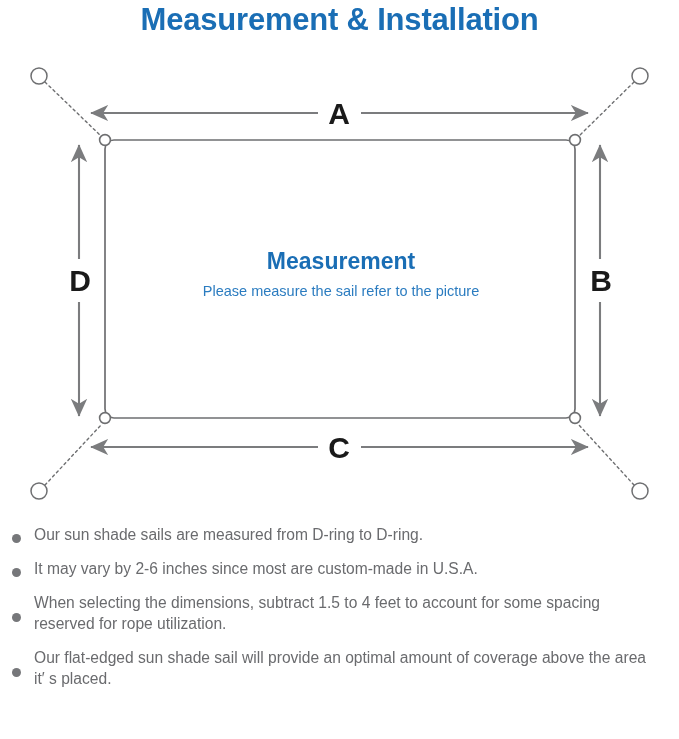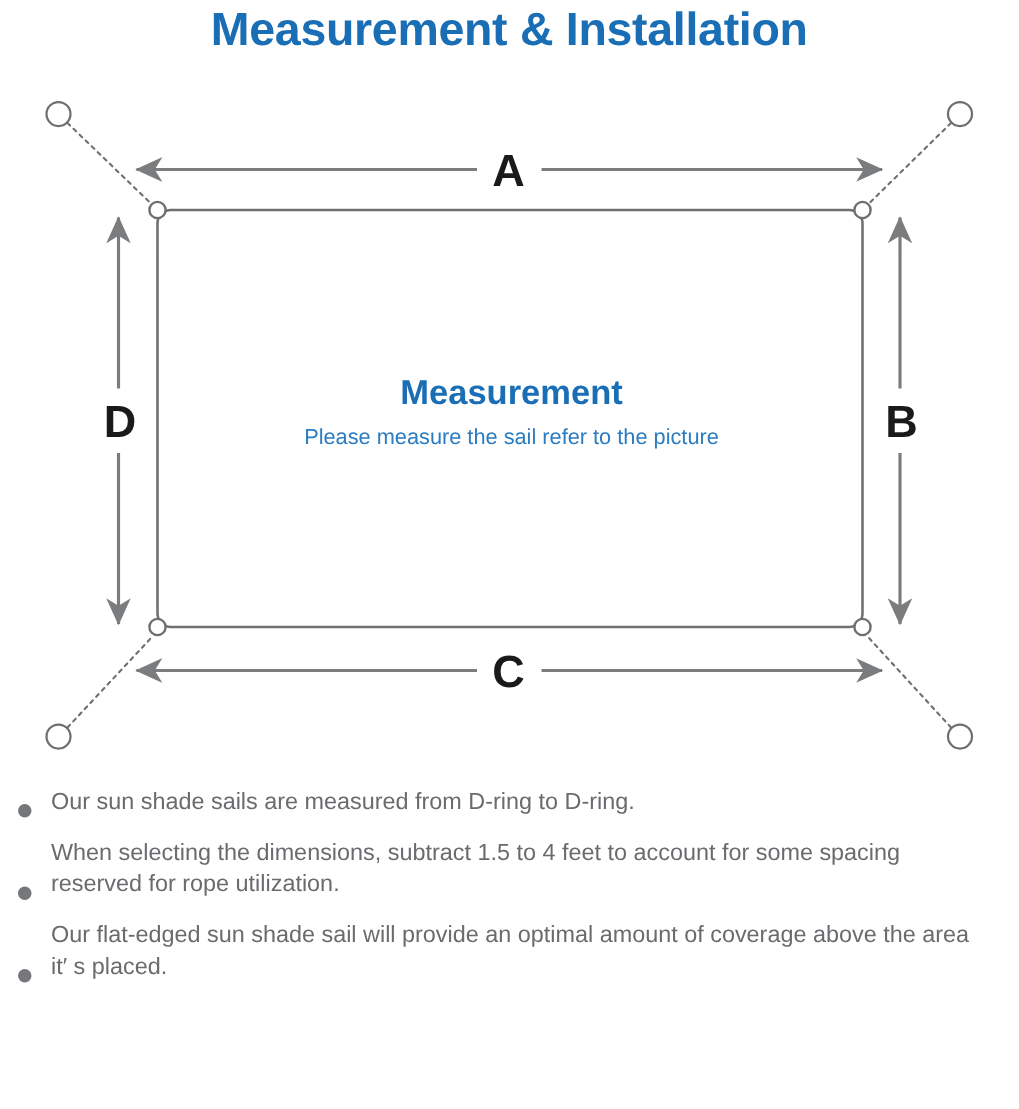--- a/index.html
+++ b/index.html
@@ -67,21 +67,21 @@
 
   
   .notes {
     position: absolute;
     left: 0;
     top: 524px;
     width: 679px;
   }
   .note-row {
     display: flex;
-    align-items: flex-end;
+    align-items: center;
     padding: 0 18px 0 10px;
     margin-bottom: 13px;
   }
   .note-bullet {
     flex: 0 0 auto;
     width: 9px;
     height: 9px;
     border-radius: 50%;
     background: #76777a;
     margin: 8px 13px 0 2px;
@@ -160,20 +160,24 @@
     </svg>
   </div>
 
   <div class="notes">
     <div class="note-row">
       <span class="note-bullet"></span>
       <span class="note-text">Our sun shade sails are measured from D-ring to D-ring.</span>
     </div>
     <div class="note-row">
       <span class="note-bullet"></span>
+      <span class="note-text">It may vary by 2-6 inches since most are custom-made in U.S.A.</span>
+    </div>
+    <div class="note-row">
+      <span class="note-bullet"></span>
       <span class="note-text">When selecting the dimensions, subtract 1.5 to 4 feet to account for some spacing reserved for rope utilization.</span>
     </div>
     <div class="note-row">
       <span class="note-bullet"></span>
       <span class="note-text">Our flat-edged sun shade sail will provide an optimal amount of coverage above the area it′ s placed.</span>
     </div>
   </div>
 
 </div>
 

